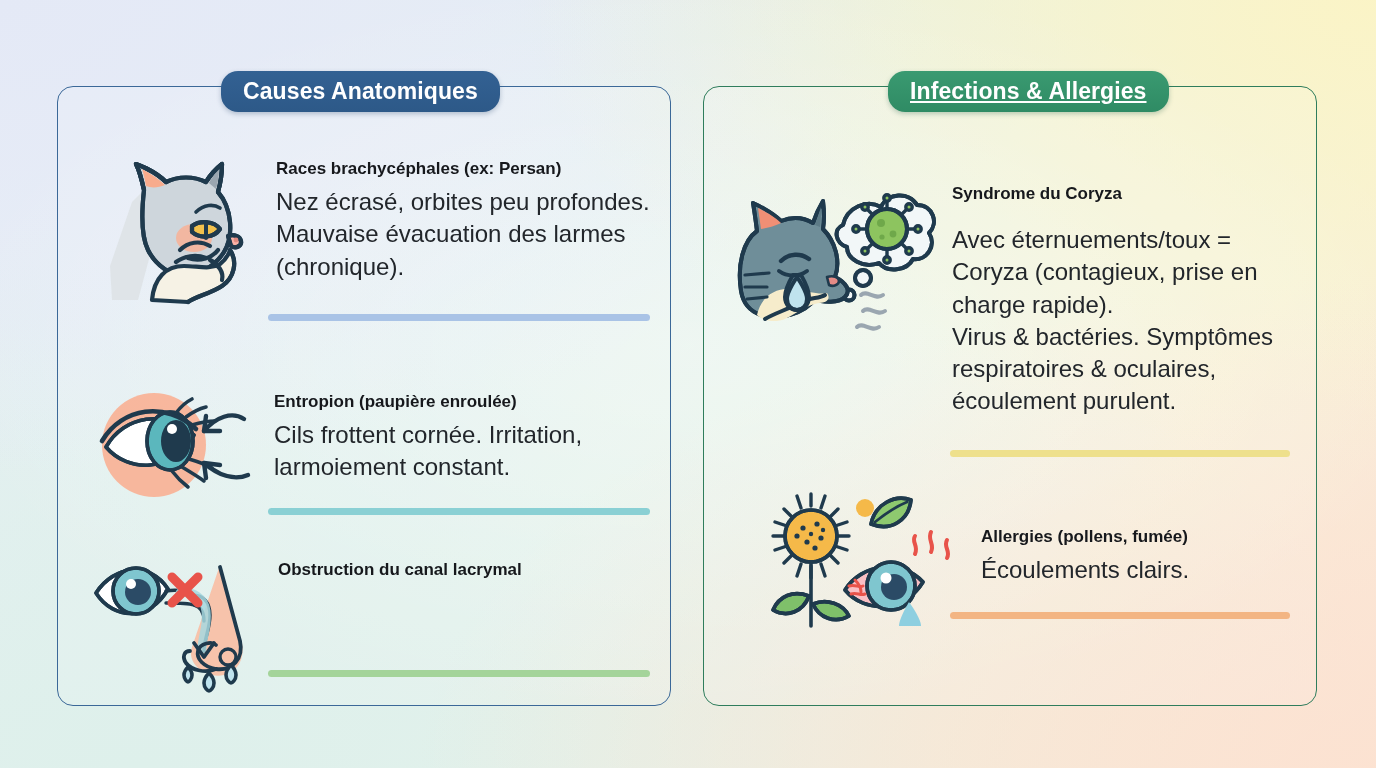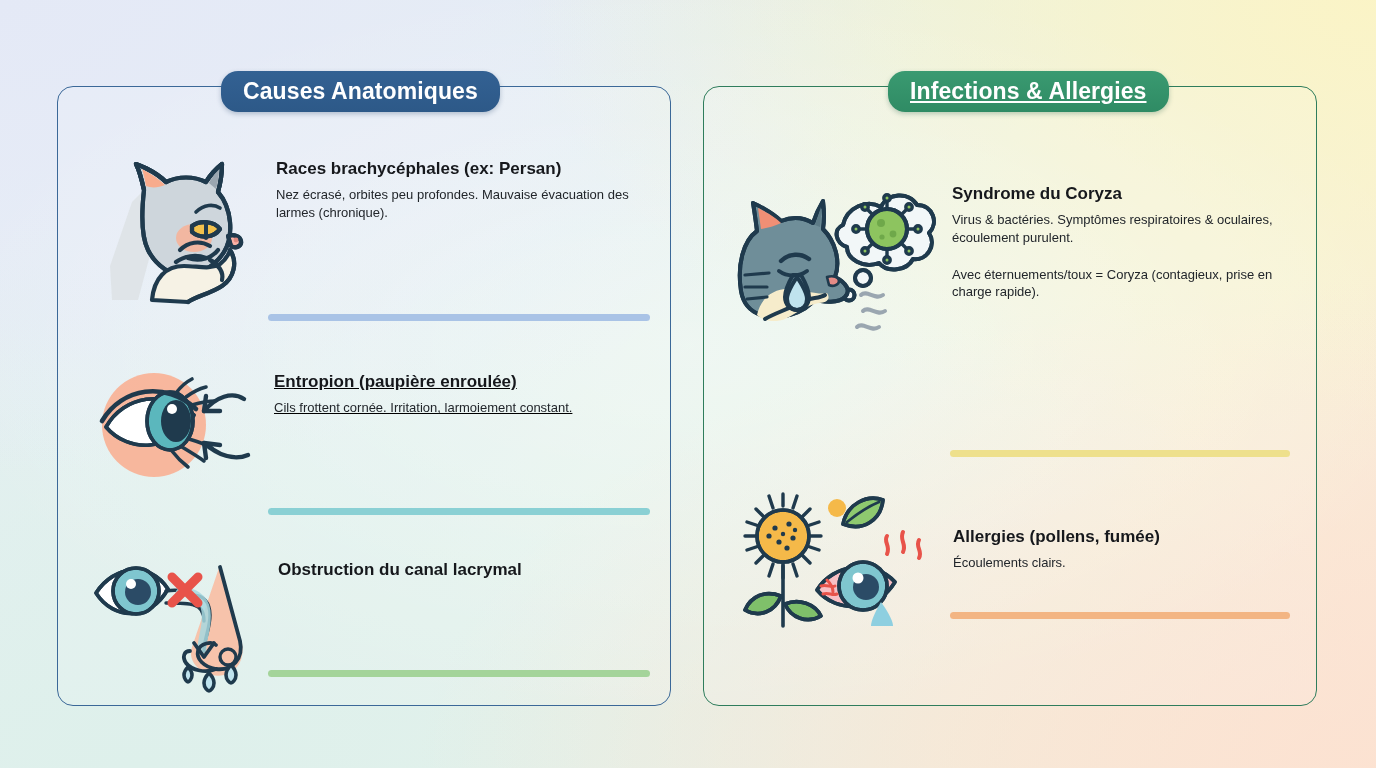--- a/index.html
+++ b/index.html
@@ -66,40 +66,40 @@
   .art{ flex:0 0 auto; position:relative; }
   .txt{ flex:1 1 auto; }
   .etitle{
     font-size:17px;
     font-weight:bold;
     color:#16181c;
     line-height:1.25;
     margin-bottom:7px;
   }
   .ebody{
-    font-size:13px;
+    font-size:24px;
     color:#22262b;
     line-height:1.34;
   }
   .ebody .para2{ margin-top:20px; display:block; }
   .rule{
     position:absolute;
     height:7px;
     border-radius:4px;
   }
   
   #entry-1{ left:92px; top:148px; width:570px; }
-  #entry-2{ left:92px; top:355px; width:570px;text-decoration:underline; }
+  #entry-2{ left:92px; top:375px; width:570px; }
   #entry-3{ left:92px; top:545px; width:570px; }
   #rule-1{ left:268px; top:314px; width:382px; background:#a9c3e6; }
   #rule-2{ left:268px; top:508px; width:382px; background:#8ad0d4; }
   #rule-3{ left:268px; top:670px; width:382px; background:#a4d49a; }
   
   #entry-4{ left:735px; top:175px; width:570px; }
-  #entry-5{ left:735px; top:478px; width:570px; }
+  #entry-5{ left:763px; top:478px; width:570px; }
   #rule-4{ left:950px; top:450px; width:340px; background:#eee08c; }
   #rule-5{ left:950px; top:612px; width:340px; background:#f3b583; }
 
   .art-1{ width:172px; height:160px; margin-right:12px; margin-top:2px;}
   .art-2{ width:160px; height:112px; margin-right:22px; margin-top:14px;}
   .art-3{ width:178px; height:140px; margin-right:8px; margin-top:2px;}
   .art-4{ width:205px; height:180px; margin-right:12px; margin-top:4px;}
   .art-5{ width:200px; height:142px; margin-right:18px; margin-top:6px;}
   .txt-1{ padding-top:10px; max-width:390px; }
   .txt-2{ padding-top:16px; max-width:370px; }
@@ -334,24 +334,24 @@
         <g stroke="#9aa6b0" stroke-width="4">
           <path d="M126 116 C132 110 140 122 148 116"></path>
           <path d="M128 132 C134 126 142 138 150 132"></path>
           <path d="M122 148 C128 142 136 154 144 148"></path>
         </g>
       </g>
     </svg>
   </div>
   <div class="txt txt-4">
     <div class="etitle">Syndrome du Coryza</div>
-    <div class="ebody">Virus &amp; bactéries. Symptômes respiratoires &amp; oculaires, écoulement purulent.</div>
     <div class="ebody">
         <span class="para2">Avec éternuements/toux = Coryza (contagieux, prise en charge rapide).</span>
       </div>
+    <div class="ebody">Virus &amp; bactéries. Symptômes respiratoires &amp; oculaires, écoulement purulent.</div>
   </div>
 </div>
 <div class="rule" id="rule-4"></div>
 
 <div class="entry" id="entry-5">
   <div class="art art-5">
     <svg viewBox="0 0 200 142" width="200" height="142">
       <g fill="none" stroke="#1f3a4d" stroke-width="3.6" stroke-linecap="round" stroke-linejoin="round">
 
         <g stroke-width="3.4">

